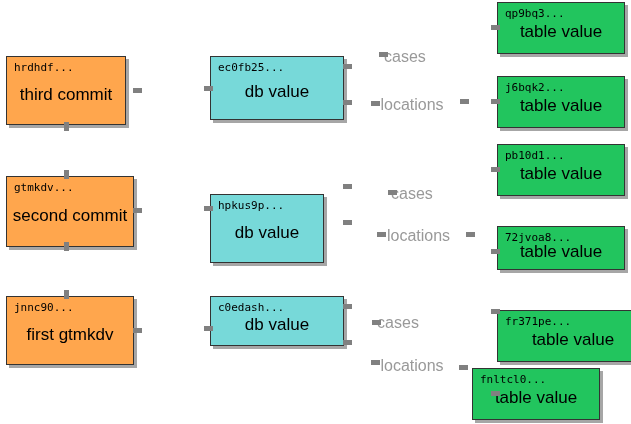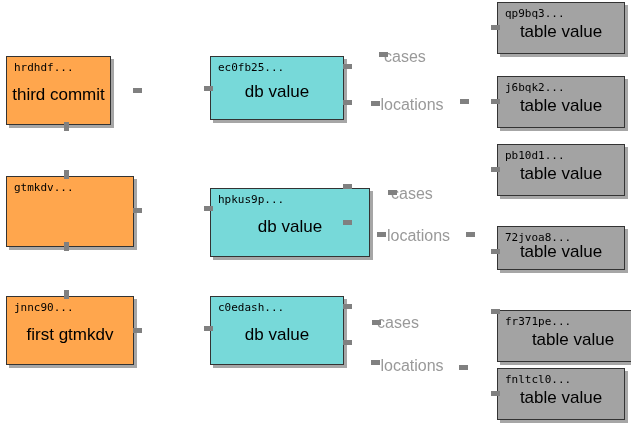--- a/index.html
+++ b/index.html
@@ -41,21 +41,21 @@
     transform: translateY(-30%);
     text-align: center;
     font-size: 17px;
     color: #000000;
     white-space: nowrap;
   }
 
   
   .commit-node { background: #ffa64d; }
   .db-node     { background: #77d9d9; }
-  .table-node  { background: #a3a3a3; }
+  .table-node  { background: #22c55e; }
 
   
   .label-node {
     position: absolute;
     box-sizing: border-box;
     background: #ffffff;
     border: none;
   }
   .label-node .label-text {
     position: absolute;
@@ -74,45 +74,46 @@
     background: #808080;
   }
   .stub.h { width: 9px; height: 5px; }
   .stub.v { width: 5px; height: 9px; }
 </style>
 </head>
 <body>
 
 <div id="canvas">
 
-  <div class="node commit-node" style="left: 6px; top: 56px; width: 105px; height: 69px;">
+  <div class="node commit-node" style="left: 6px; top: 56px; width: 120px; height: 69px;">
     <span class="hash">hrdhdf...</span>
     <span class="title">third commit</span>
   </div>
 
   <div class="node commit-node" style="left: 6px; top: 176px; width: 128px; height: 71px;">
     <span class="hash">gtmkdv...</span>
+    <span class="title">second commit</span>
   </div>
 
   <div class="node commit-node" style="left: 6px; top: 296px; width: 128px; height: 69px; text-decoration: underline;">
     <span class="hash">jnnc90...</span>
     <span class="title">first gtmkdv</span>
   </div>
 
   <div class="node db-node" style="left: 210px; top: 56px; width: 134px; height: 64px;">
     <span class="hash">ec0fb25...</span>
     <span class="title">db value</span>
   </div>
 
-  <div class="node db-node" style="left: 210px; top: 188px; width: 160px; height: 69px;">
+  <div class="node db-node" style="left: 210px; top: 194px; width: 114px; height: 69px;">
     <span class="hash">hpkus9p...</span>
     <span class="title">db value</span>
   </div>
 
-  <div class="node db-node" style="left: 210px; top: 296px; width: 134px; height: 69px;">
+  <div class="node db-node" style="left: 210px; top: 296px; width: 134px; height: 50px;">
     <span class="hash">c0edash...</span>
     <span class="title">db value</span>
   </div>
 
   <div class="label-node" style="left: 384px; top: 34px; width: 55px; height: 45px;">
     <span class="label-text">cases</span>
   </div>
   <div class="label-node" style="left: 375px; top: 85px; width: 90px; height: 40px;">
     <span class="label-text">locations</span>
   </div>
@@ -142,21 +143,21 @@
     <span class="title">table value</span>
   </div>
   <div class="node table-node" style="left: 497px; top: 226px; width: 128px; height: 44px;">
     <span class="hash">72jvoa8...</span>
     <span class="title">table value</span>
   </div>
   <div class="node table-node" style="left: 497px; top: 286px; width: 152px; height: 52px; margin-top: 24px;">
     <span class="hash">fr371pe...</span>
     <span class="title">table value</span>
   </div>
-  <div class="node table-node" style="left: 497px; top: 368px; width: 128px; height: 52px;">
+  <div class="node table-node" style="left: 472px; top: 368px; width: 128px; height: 52px;">
     <span class="hash">fnltcl0...</span>
     <span class="title">table value</span>
   </div>
 
   <div class="stub h" style="left:133px; top:88px;"></div>
   <div class="stub v" style="left:64px;  top:122px;"></div>
   <div class="stub v" style="left:64px;  top:170px;"></div>
   <div class="stub h" style="left:133px; top:208px;"></div>
   <div class="stub v" style="left:64px;  top:242px;"></div>
   <div class="stub v" style="left:64px;  top:290px;"></div>

